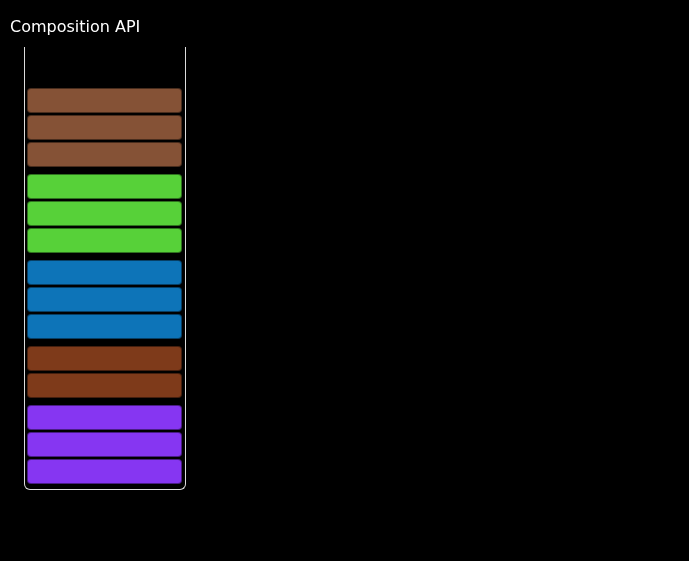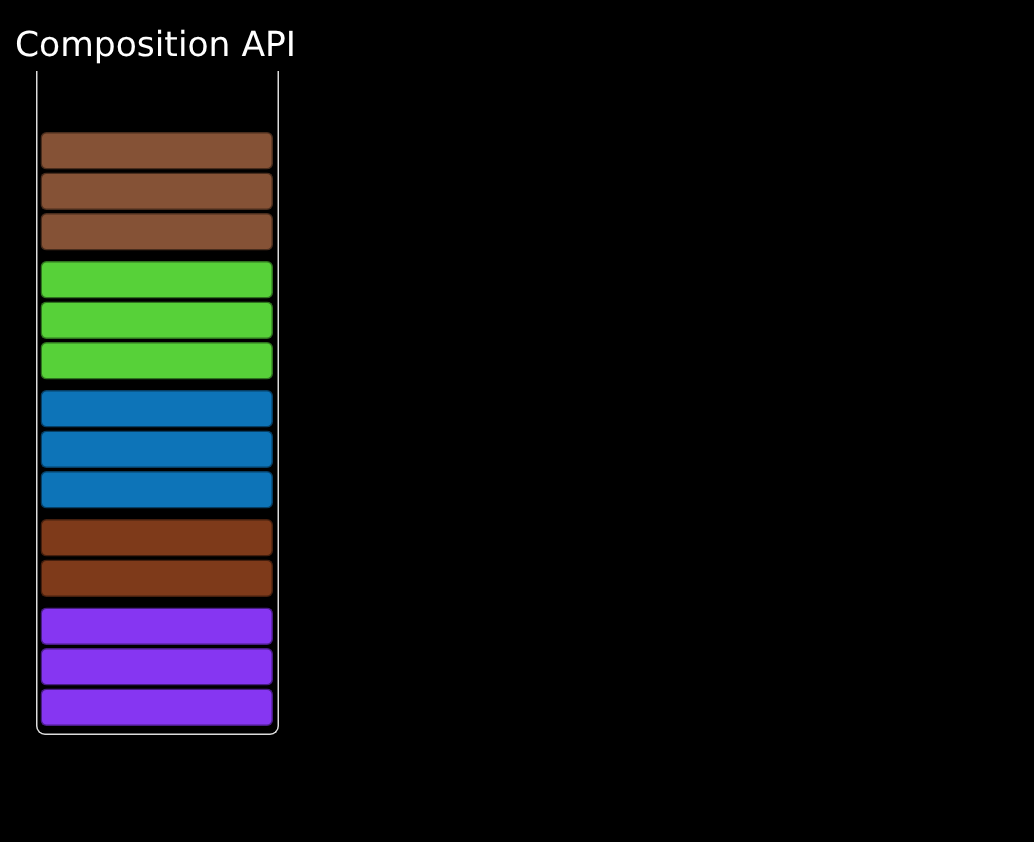--- a/index.html
+++ b/index.html
@@ -12,21 +12,21 @@
     width: 689px;
     height: 561px;
     background: #000000;
     overflow: hidden;
     font-family: "DejaVu Sans", "Liberation Sans", sans-serif;
   }
   .stack-title {
     position: absolute;
     left: 10px;
     top: 18px;
-    font-size: 23px;
+    font-size: 16px;
     line-height: 1.1;
     color: #ffffff;
     white-space: nowrap;
   }
   .tube {
     position: absolute;
     left: 24px;
     top: 47px;
     width: 162px;
     height: 443px;

